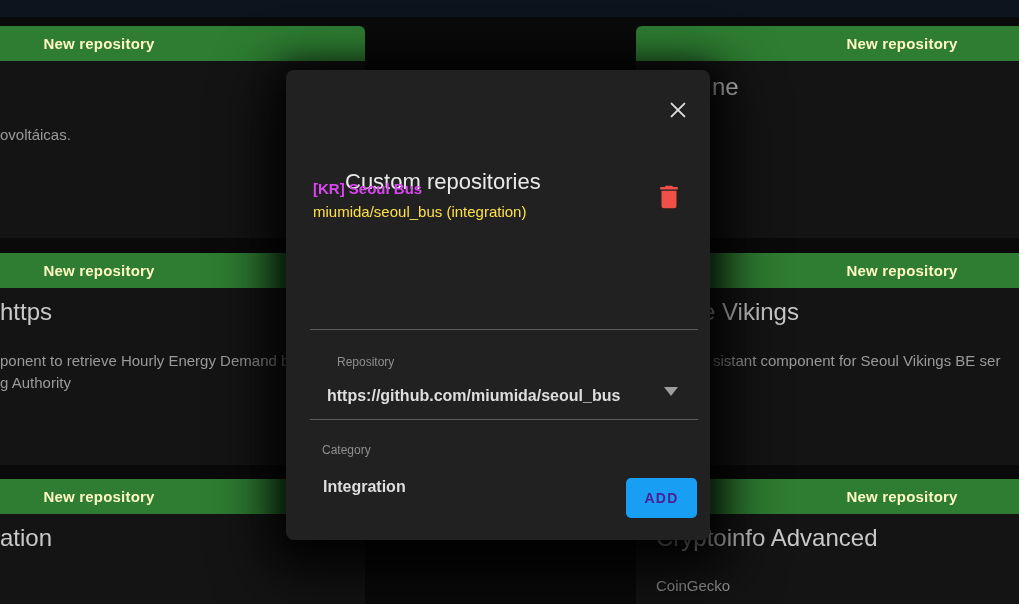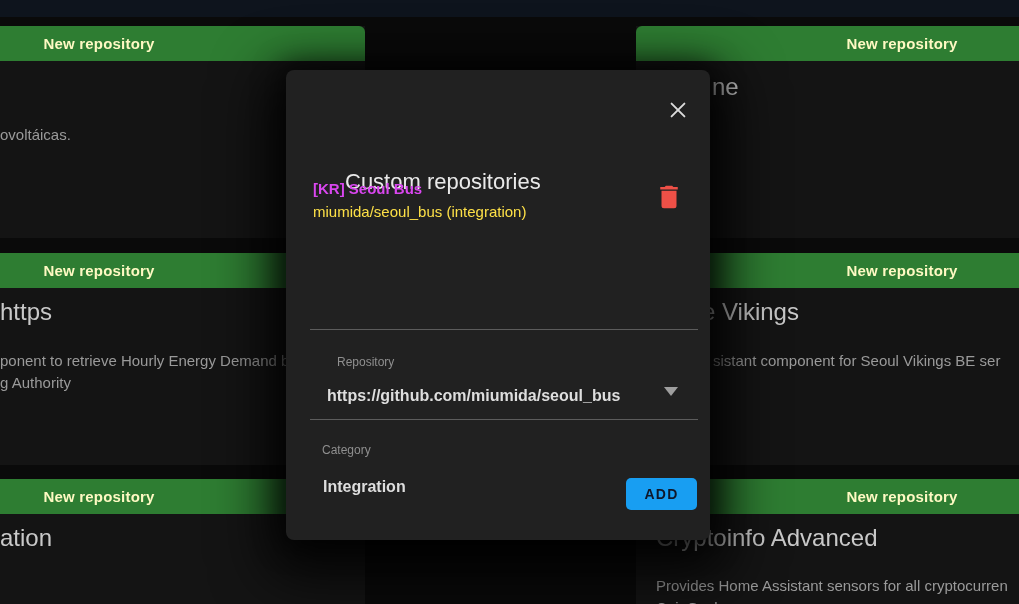--- a/index.html
+++ b/index.html
@@ -24,22 +24,22 @@
   .item-name{position:absolute;left:27px;top:110px;font-size:15px;font-weight:700;color:#d946ef;white-space:nowrap;}
   .item-detail{position:absolute;left:27px;top:133px;font-size:15px;color:#fde047;white-space:nowrap;}
   .trash-btn{position:absolute;left:366px;top:108px;width:34px;height:38px;display:flex;
              align-items:center;justify-content:center;cursor:pointer;background:none;border:none;padding:0;}
   .field-label{position:absolute;font-size:12px;color:#8f8f8f;white-space:nowrap;}
   .field-value{position:absolute;font-size:16px;font-weight:700;color:#dedede;background:transparent;
                border:none;outline:none;padding:0;white-space:nowrap;font-family:"Liberation Sans",sans-serif;}
   .underline{position:absolute;left:24px;right:12px;height:1px;background:#5c5c5c;}
   .chevron{position:absolute;left:378px;top:317px;width:0;height:0;cursor:pointer;
            border-left:7px solid transparent;border-right:7px solid transparent;border-top:9px solid #9e9e9e;}
-  .add-btn{position:absolute;left:340px;top:408px;width:71px;height:32px;background:#189ef2;border:none;
-           border-radius:5px;color:#0f172a;font-size:14px;font-weight:700;letter-spacing:1.3px;
+  .add-btn{position:absolute;left:340px;top:408px;width:71px;height:40px;background:#189ef2;border:none;
+           border-radius:5px;color:#4c1d95;font-size:14px;font-weight:700;letter-spacing:1.3px;
            cursor:pointer;font-family:"Liberation Sans",sans-serif;}
   .dlg-title,.dlg-title *{pointer-events:none;}
 </style>
 </head>
 <body>
 
 <div id="stage">
 
   <div class="topbar"></div>
 
@@ -86,21 +86,20 @@
       <div>sistant component for Seoul Vikings BE ser</div>
     </div>
   </div>
 
   <div class="bg-card" style="left:636px;top:479px;">
     <div class="hdr">
       <span class="hdr-label">New repository</span>
     </div>
     <div class="frag card-title" style="left:20px;top:45px;">Cryptoinfo Advanced</div>
     <div class="frag card-desc" style="left:20px;top:96px;">
-      <div>Provides Home Assistant sensors for all cryptocurren</div>
       <div>CoinGecko</div>
     </div>
   </div>
 
   <div class="dialog">
 
     <div class="dlg-title">Custom repositories</div>
 
     <button class="close-btn">
       <svg width="22" height="22" viewBox="0 0 24 24">

